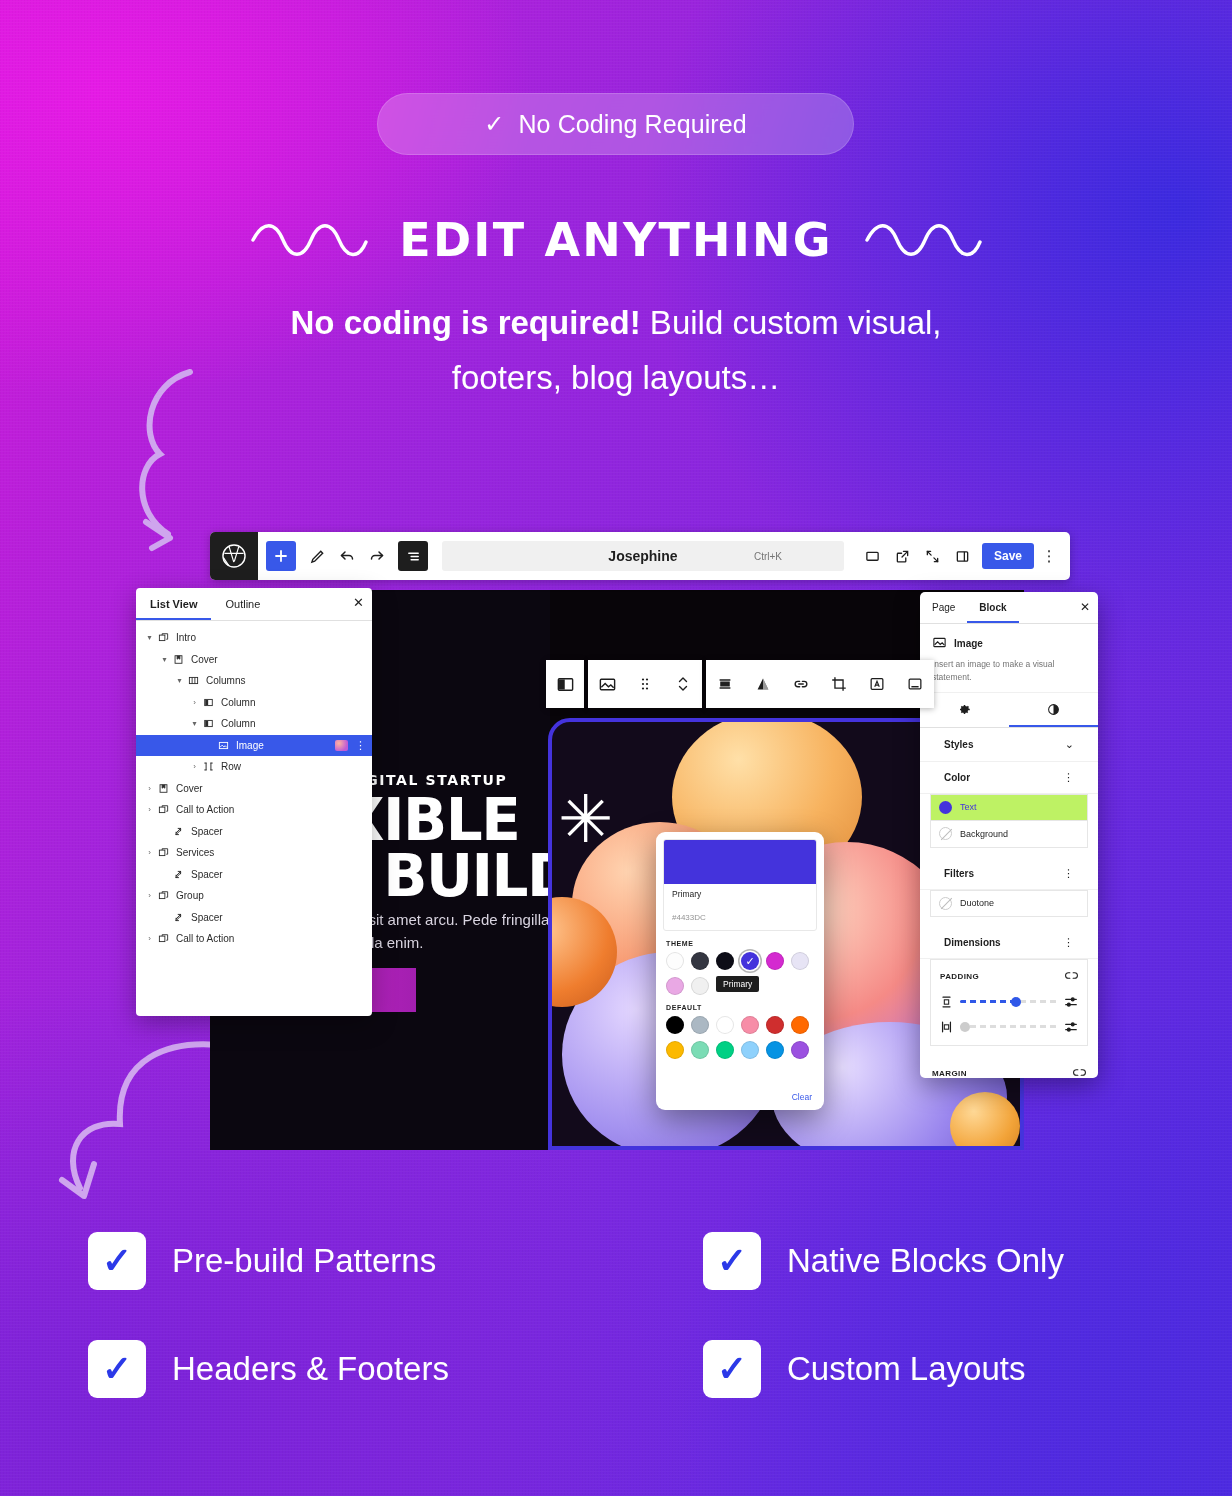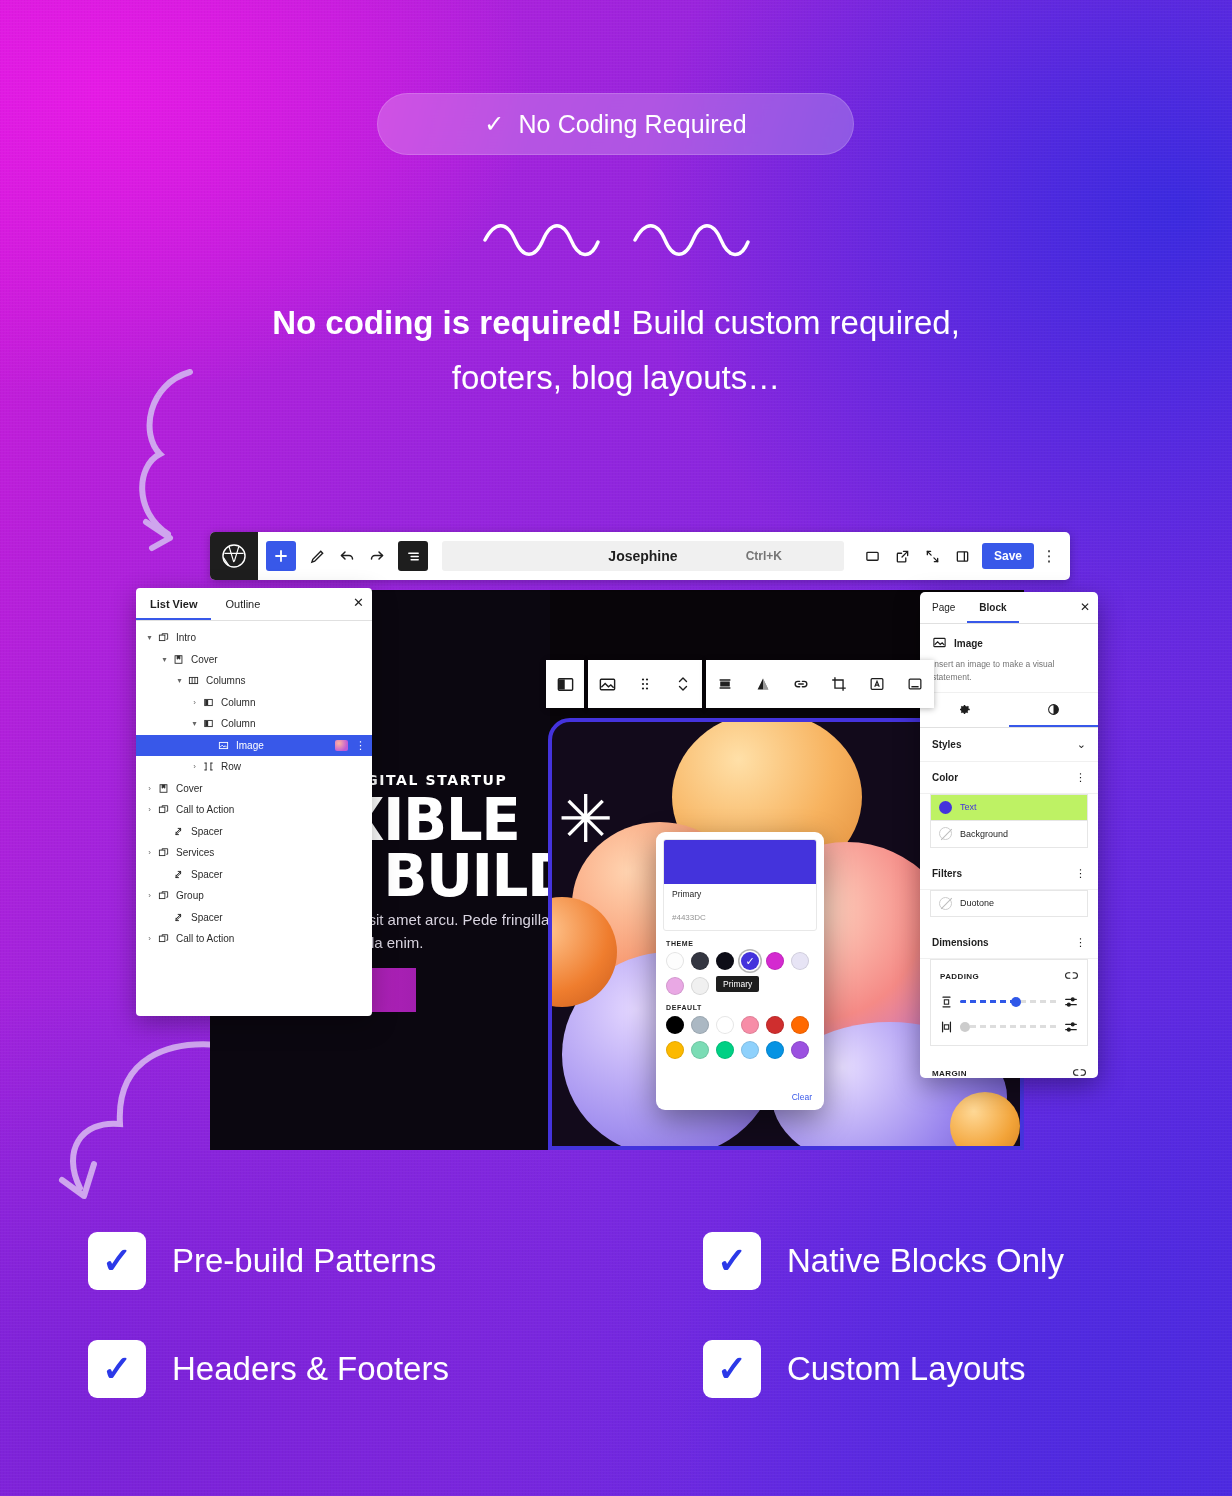--- a/index.html
+++ b/index.html
@@ -113,21 +113,21 @@
     width:30px;height:30px;display:flex;align-items:center;justify-content:center;
     color:#1e1e1e;border-radius:3px;flex:0 0 30px;
   }
   .tb-ico.blue{background:#3858e9;color:#fff;}
   .tb-ico.dark{background:#1e1e1e;color:#fff;}
   .tb-title{
     flex:1; margin:0 14px; height:30px; background:#f0f0f0; border-radius:3px;
     display:flex;align-items:center;justify-content:center;position:relative;
   }
   .tb-title .nm{font-size:14px;font-weight:700;color:#1e1e1e;}
-  .tb-title .kb{position:absolute;right:62px;font-size:12px;color:#757575;font-weight:bold;}
+  .tb-title .kb{position:absolute;right:62px;font-size:10px;color:#757575;}
   .savebtn{
     background:#3858e9;color:#fff;font-size:12px;font-weight:600;
     padding:6px 12px;border-radius:3px;
   }
 
   
   .listview{
     position:absolute; left:136px; top:588px; width:236px; height:428px;
     background:#fff; border-radius:4px; box-shadow:0 8px 26px rgba(0,0,0,.3);
     overflow:hidden;
@@ -200,21 +200,21 @@
   .st-tab{padding:0 12px;display:flex;align-items:center;font-size:10px;color:#1e1e1e;}
   .st-tab.active{font-weight:700;box-shadow:inset 0 -2px 0 #3858e9;}
   .st-x{position:absolute;right:8px;top:9px;font-size:12px;color:#1e1e1e;line-height:1;}
   .st-card{padding:11px 12px 8px;border-bottom:1px solid #f0f0f0;}
   .st-card .ttl{display:flex;align-items:center;gap:7px;font-size:10px;font-weight:700;color:#1e1e1e;}
   .st-card .ds{font-size:8.5px;color:#757575;line-height:1.5;margin-top:6px;}
   .st-icontabs{display:flex;border-bottom:1px solid #e0e0e0;}
   .st-icontab{flex:1;height:34px;display:flex;align-items:center;justify-content:center;color:#1e1e1e;}
   .st-icontab.active{box-shadow:inset 0 -2px 0 #3858e9;}
   .st-sec{
-    padding:10px 12px;border-bottom:1px solid #f0f0f0;
+    padding:10px 24px;border-bottom:1px solid #f0f0f0;
     display:flex;align-items:center;justify-content:space-between;
   }
   .st-sec .h{font-size:10px;font-weight:700;color:#1e1e1e;}
   .st-body{padding:0 10px 10px;}
   .st-item{
     display:flex;align-items:center;gap:8px;height:27px;padding:0 8px;
     border:1px solid #e6e6e6;font-size:9px;color:#1e1e1e;
   }
   .st-item.hl{background:#bef264;color:#4433dc;}
   .st-item .sw{width:13px;height:13px;border-radius:50%;flex:0 0 13px;}
@@ -256,28 +256,29 @@
 
 <div class="pill">
   <span class="ck">✓</span>
   <span>No Coding Required</span>
 </div>
 
 <div class="headrow">
   <svg class="wave" width="120" height="34" viewBox="0 0 120 34">
     <path d="M4 17 C 14 -2, 26 -2, 34 17 S 54 36, 62 17 S 82 -2, 90 17 S 110 36, 117 19" fill="none" stroke="#ffffff" stroke-width="3.4" stroke-linecap="round"></path>
   </svg>
+  <h1>EDIT ANYTHING</h1>
   <svg class="wave" width="120" height="34" viewBox="0 0 120 34">
     <path d="M4 17 C 14 -2, 26 -2, 34 17 S 54 36, 62 17 S 82 -2, 90 17 S 110 36, 117 19" fill="none" stroke="#ffffff" stroke-width="3.4" stroke-linecap="round"></path>
   </svg>
 </div>
 
 <div class="lead">
   <div>
-    <b>No coding is required!</b><span> Build custom required,</span>
+    <b>No coding is required!</b><span> Build custom visual,</span>
   </div>
   <div>footers, blog layouts…</div>
 </div>
 
 <svg class="arrow-top" width="110" height="200" viewBox="0 0 110 200">
   <path d="M82 10 C 40 22, 32 72, 52 92 C 28 104, 26 150, 60 172" fill="none" stroke="#cfa5ee" stroke-width="6" stroke-linecap="round"></path>
   <path d="M38 160 L62 176 L44 186" fill="none" stroke="#cfa5ee" stroke-width="6" stroke-linecap="round" stroke-linejoin="round"></path>
 </svg>
 
 <svg class="arrow-bot" width="180" height="175" viewBox="0 0 180 175">

